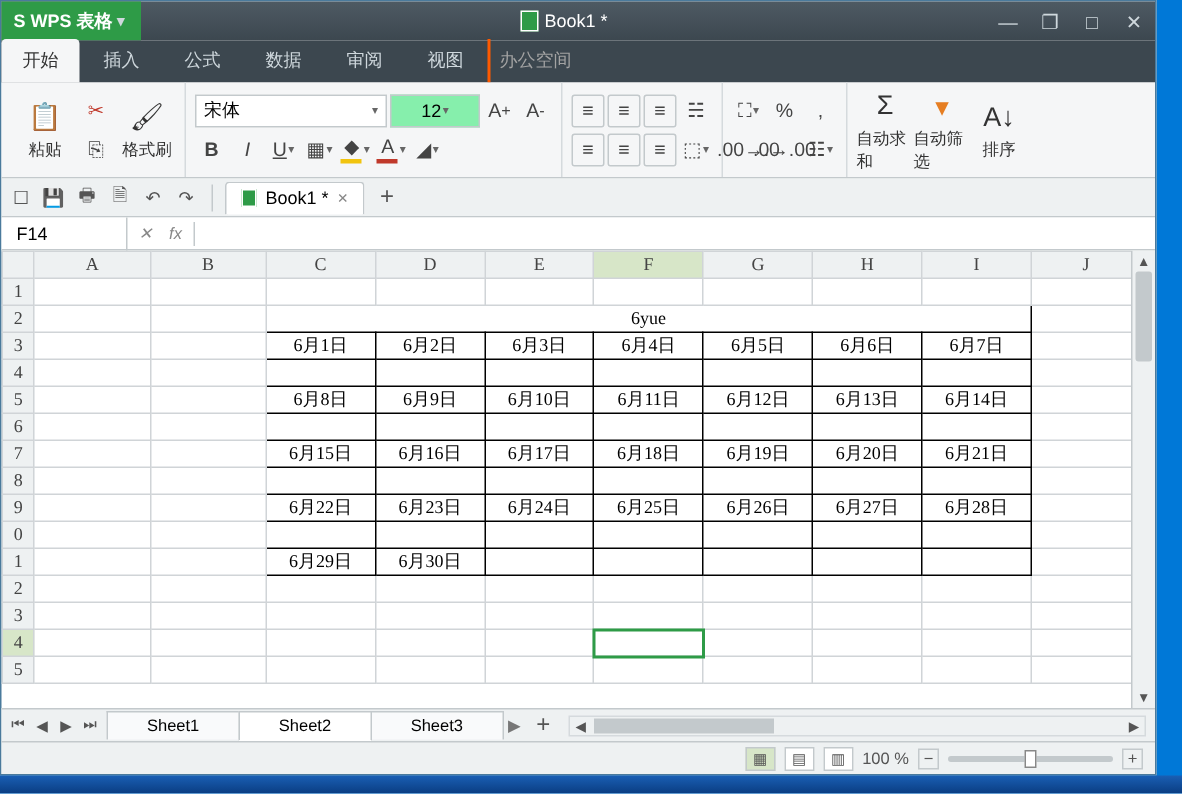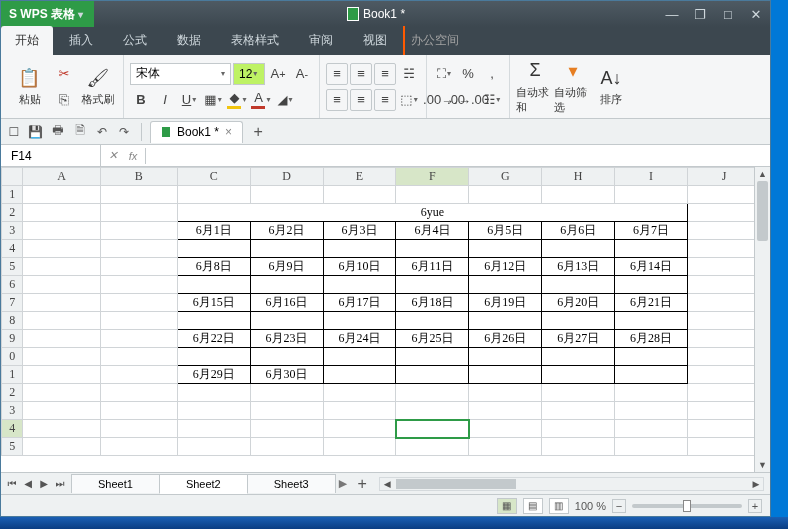--- a/index.html
+++ b/index.html
@@ -27,35 +27,35 @@
 
 .ribbon { height: 64px; background: #f5f6f7; border-bottom: 1px solid #c3c9cc; display: flex; align-items: center; padding: 0 4px; gap: 0; }
 .rgrp { display: flex; align-items: center; height: 100%; padding: 0 6px; border-right: 1px solid #d5dadd; }
 .bigbtn { display:flex; flex-direction:column; align-items:center; width:38px; cursor:pointer; font-size:11px; color:#333; gap:2px;}
 .bigbtn .ico { width:24px; height:24px; display:flex; align-items:center; justify-content:center; font-size:18px;}
 .vcol { display:flex; flex-direction:column; gap:4px; }
 .minirow { display:flex; align-items:center; gap:2px;}
 .iconbtn { width:22px; height:22px; display:flex; align-items:center;justify-content:center;border:1px solid transparent;border-radius:2px;cursor:pointer;font-size:13px;color:#444;}
 .iconbtn.box{border-color:#c3c9cc;}
 .dd{font-size:8px;color:#666;padding-left:1px;}
-.fontsel{width:101px;height:22px;border:1px solid #c3c9cc;background:#fff;display:flex;align-items:center;padding:0 5px;font-size:12px;justify-content:space-between;}
-.sizesel{width:32px;height:22px;border:1px solid #c3c9cc;background:#bef264;display:flex;align-items:center;padding:0 5px;font-size:12px;justify-content:flex-start;}
+.fontsel{width:128px;height:22px;border:1px solid #c3c9cc;background:#fff;display:flex;align-items:center;padding:0 5px;font-size:12px;justify-content:space-between;}
+.sizesel{width:60px;height:22px;border:1px solid #c3c9cc;background:#86efac;display:flex;align-items:center;padding:0 5px;font-size:12px;justify-content:center;}
 .u{text-decoration:underline;}
 .colorbar{width:14px;height:3px;margin-top:1px;}
 
 
 .doctabs { height: 26px; background: #eef1f2; border-bottom:1px solid #c3c9cc; display:flex; align-items:center; padding:0 4px; gap:4px; font-size:12px;}
 .dico{width:18px;height:18px;display:flex;align-items:center;justify-content:center;cursor:pointer;color:#555;}
 .doctab{height:22px;background:#fff;border:1px solid #c3c9cc;border-bottom:none;padding:0 10px;display:flex;align-items:center;gap:6px;border-radius:3px 3px 0 0;}
 .doctab .x{color:#888;cursor:pointer;}
 .dplus{width:22px;height:22px;display:flex;align-items:center;justify-content:center;color:#555;cursor:pointer;font-size:16px;}
 
 
 .fbar{height:22px;background:#fff;border-bottom:1px solid #c3c9cc;display:flex;align-items:center;font-size:12px;}
-.cellname{width:100px;height:22px;border-right:1px solid #c3c9cc;padding:0 10px;display:flex;align-items:center;}
+.cellname{width:84px;height:22px;border-right:1px solid #c3c9cc;padding:0 10px;display:flex;align-items:center;}
 .fxbtns{display:flex;align-items:center;padding:0 4px;gap:4px;border-right:1px solid #c3c9cc;}
 .fxbtn{width:16px;height:16px;display:flex;align-items:center;justify-content:center;color:#888;cursor:pointer;font-style:italic;font-size:11px;}
 .fval{flex:1;padding:0 6px;}
 
 
 .sheet-area{flex:1;display:flex;overflow:hidden;position:relative;}
 .grid-wrap{flex:1;overflow:hidden;position:relative;}
 table.grid{border-collapse:collapse;table-layout:fixed;width:760px;}
 table.grid td,table.grid th{border:1px solid #d0d4d7;height:18px;font-size:12px;padding:0;text-align:center;background:#fff;font-family:"SimSun",serif;}
 table.grid th{background:#eef1f2;color:#444;font-weight:normal;text-align:center;}
@@ -114,21 +114,20 @@
       <div class="winbtn">□</div>
       <div class="winbtn close">✕</div>
     </div>
   </div>
 
   <div class="ribbontabs">
     <div class="rtab active">开始</div>
     <div class="rtab off">插入</div>
     <div class="rtab off">公式</div>
     <div class="rtab off">数据</div>
-    <div class="rtab off">表格样式</div>
     <div class="rtab off">审阅</div>
     <div class="rtab off">视图</div>
     <div class="rtab off roffice">办公空间</div>
   </div>
 
   <div class="ribbon">
     <div class="rgrp">
       <div class="bigbtn">
         <span class="ico">📋</span>
         <span>粘贴</span>

